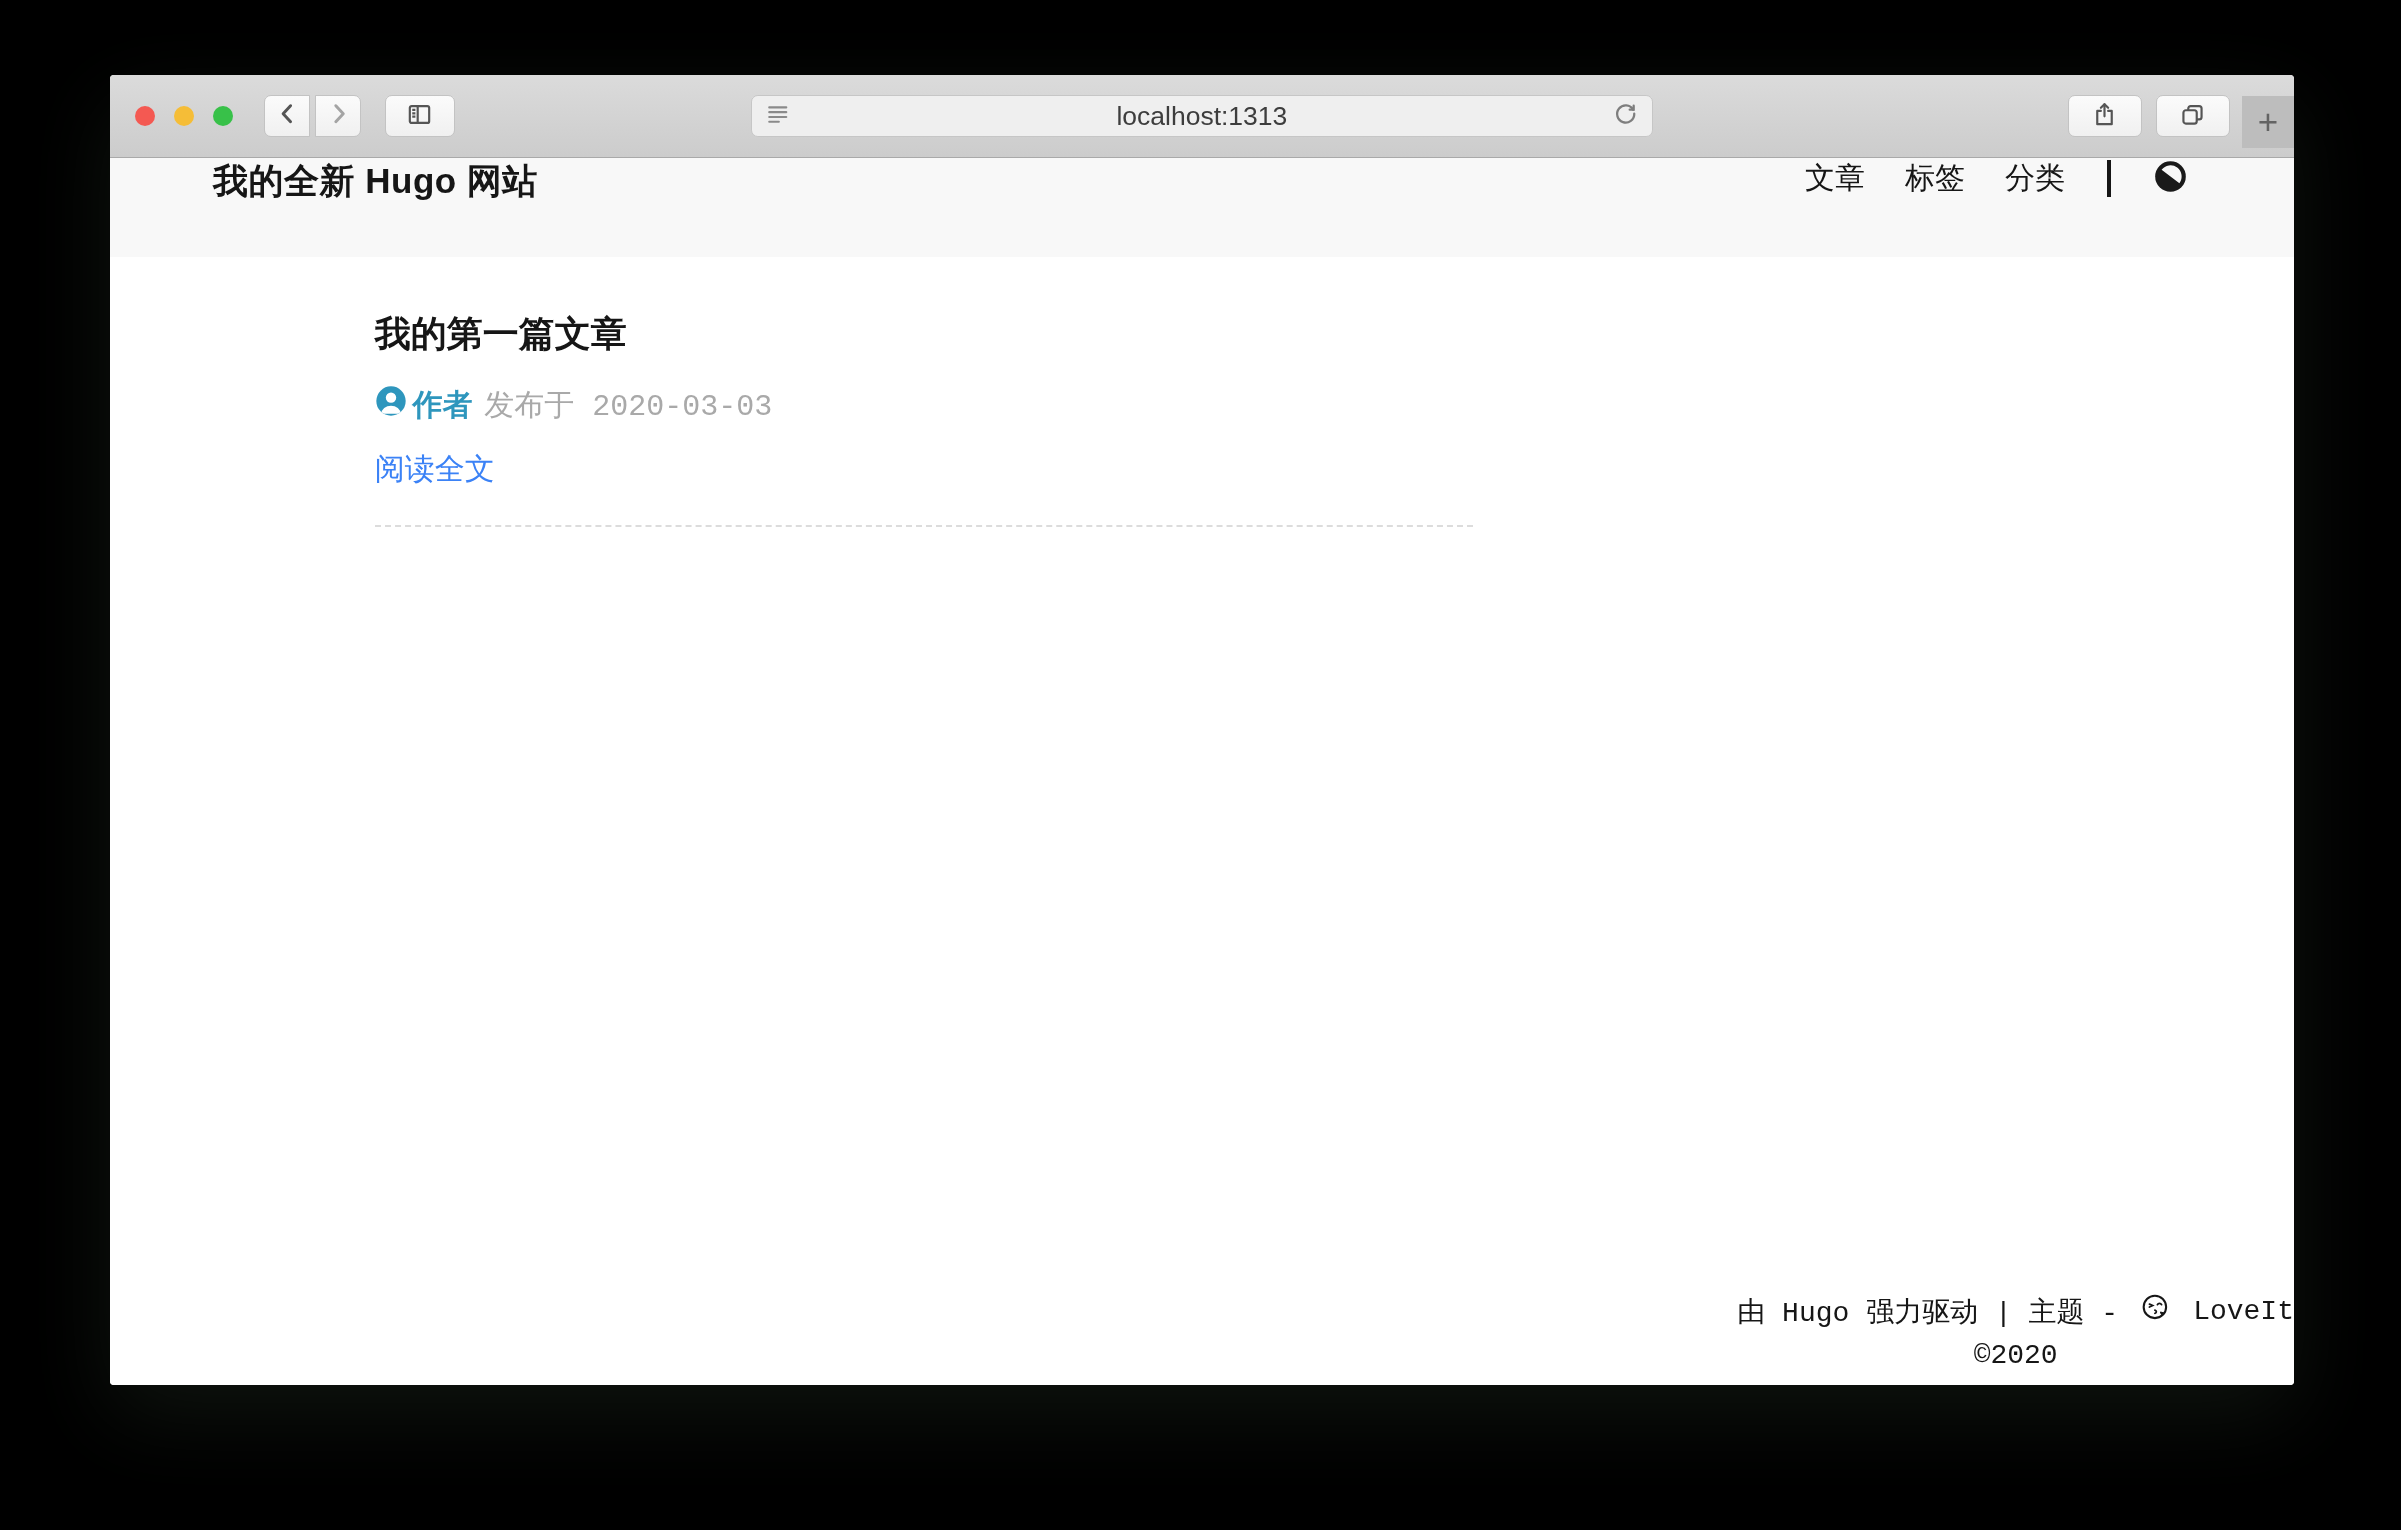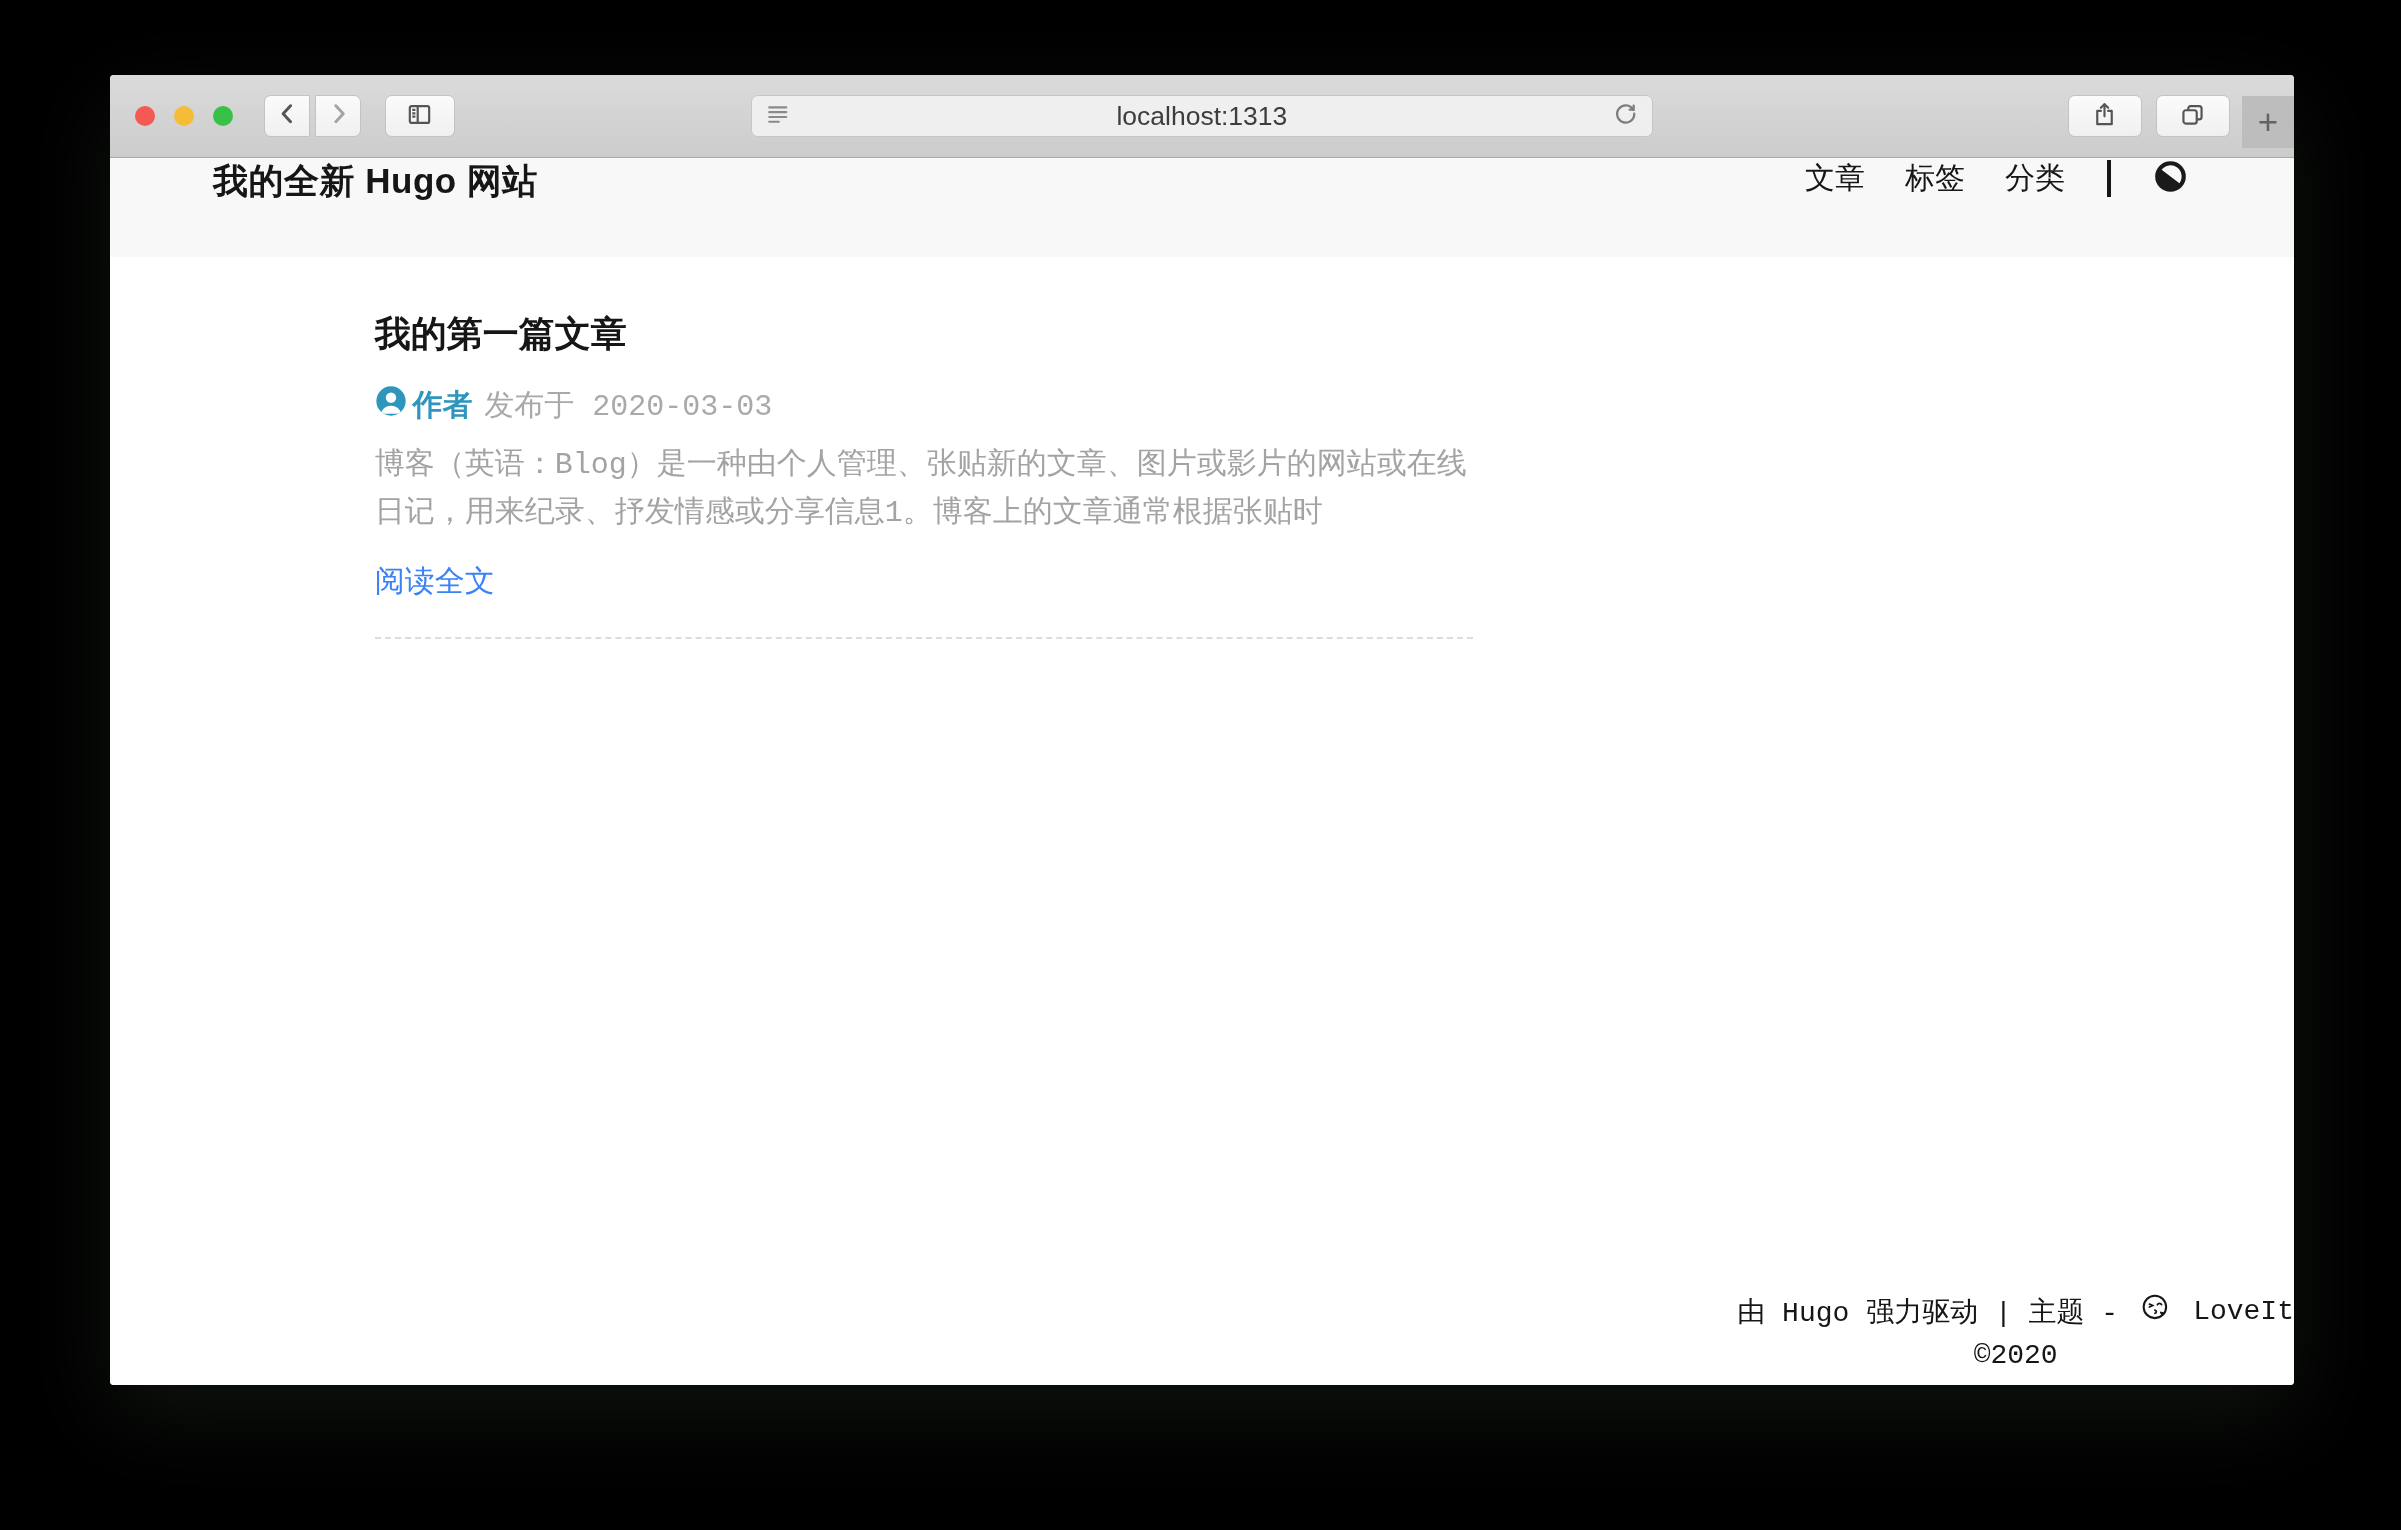--- a/index.html
+++ b/index.html
@@ -233,21 +233,20 @@
                     <circle cx="12" cy="9.5" r="3.9" fill="#ffffff"></circle>
                     <path d="M4.8 21.5 a 7.2 6 0 0 1 14.4 0 Z" fill="#ffffff"></path>
                   </g>
                 </svg>
             </span>
             <span>作者</span>
           </a>
           <span class="publish-info">发布于 2020-03-03</span>
         </div>
 
-        <p class="post-summary">博客（英语：Blog）是一种由个人管理、张贴新的文章、图片或影片的网站或在线日记，用来纪录、抒发情感或分享信息1。博客上的文章通常根据张贴时</p>
 
         <a class="read-more">阅读全文</a>
 
         <div class="dashed-divider"></div>
       </div>
 
       <div class="site-footer">
         <div class="footer-line1">
           <span>由 Hugo 强力驱动 | 主题 -</span>
           <span class="icon">

